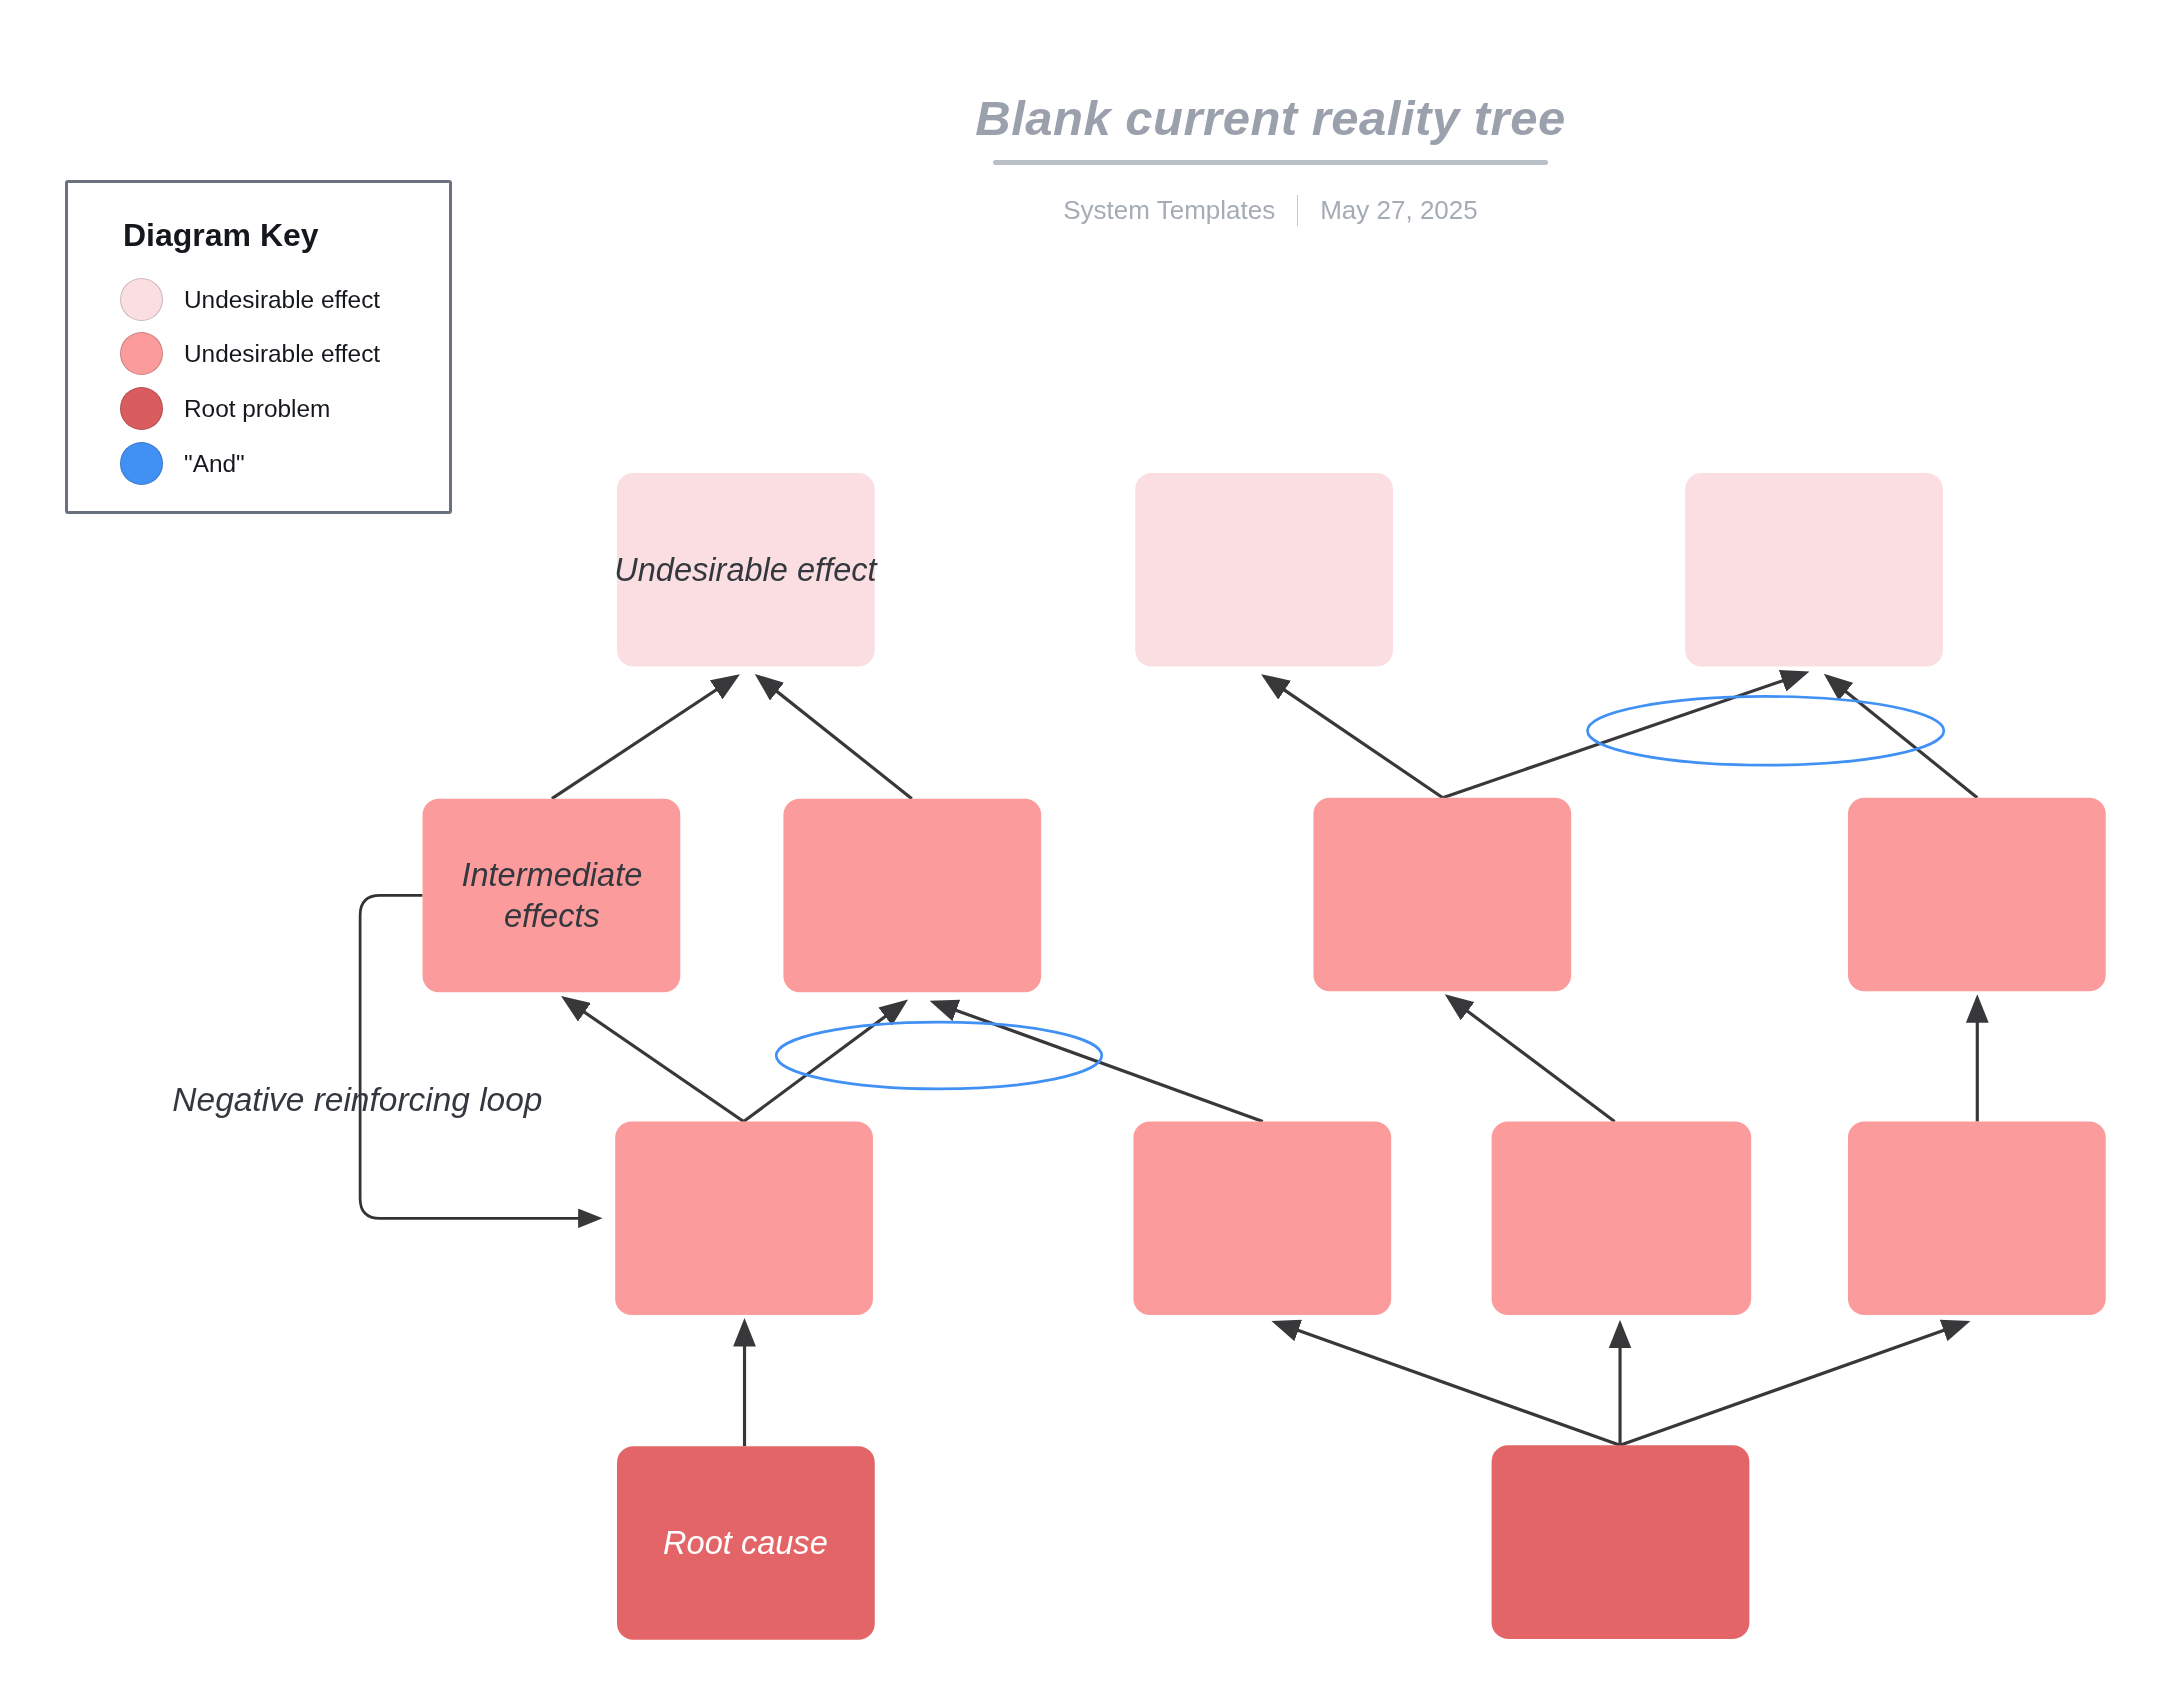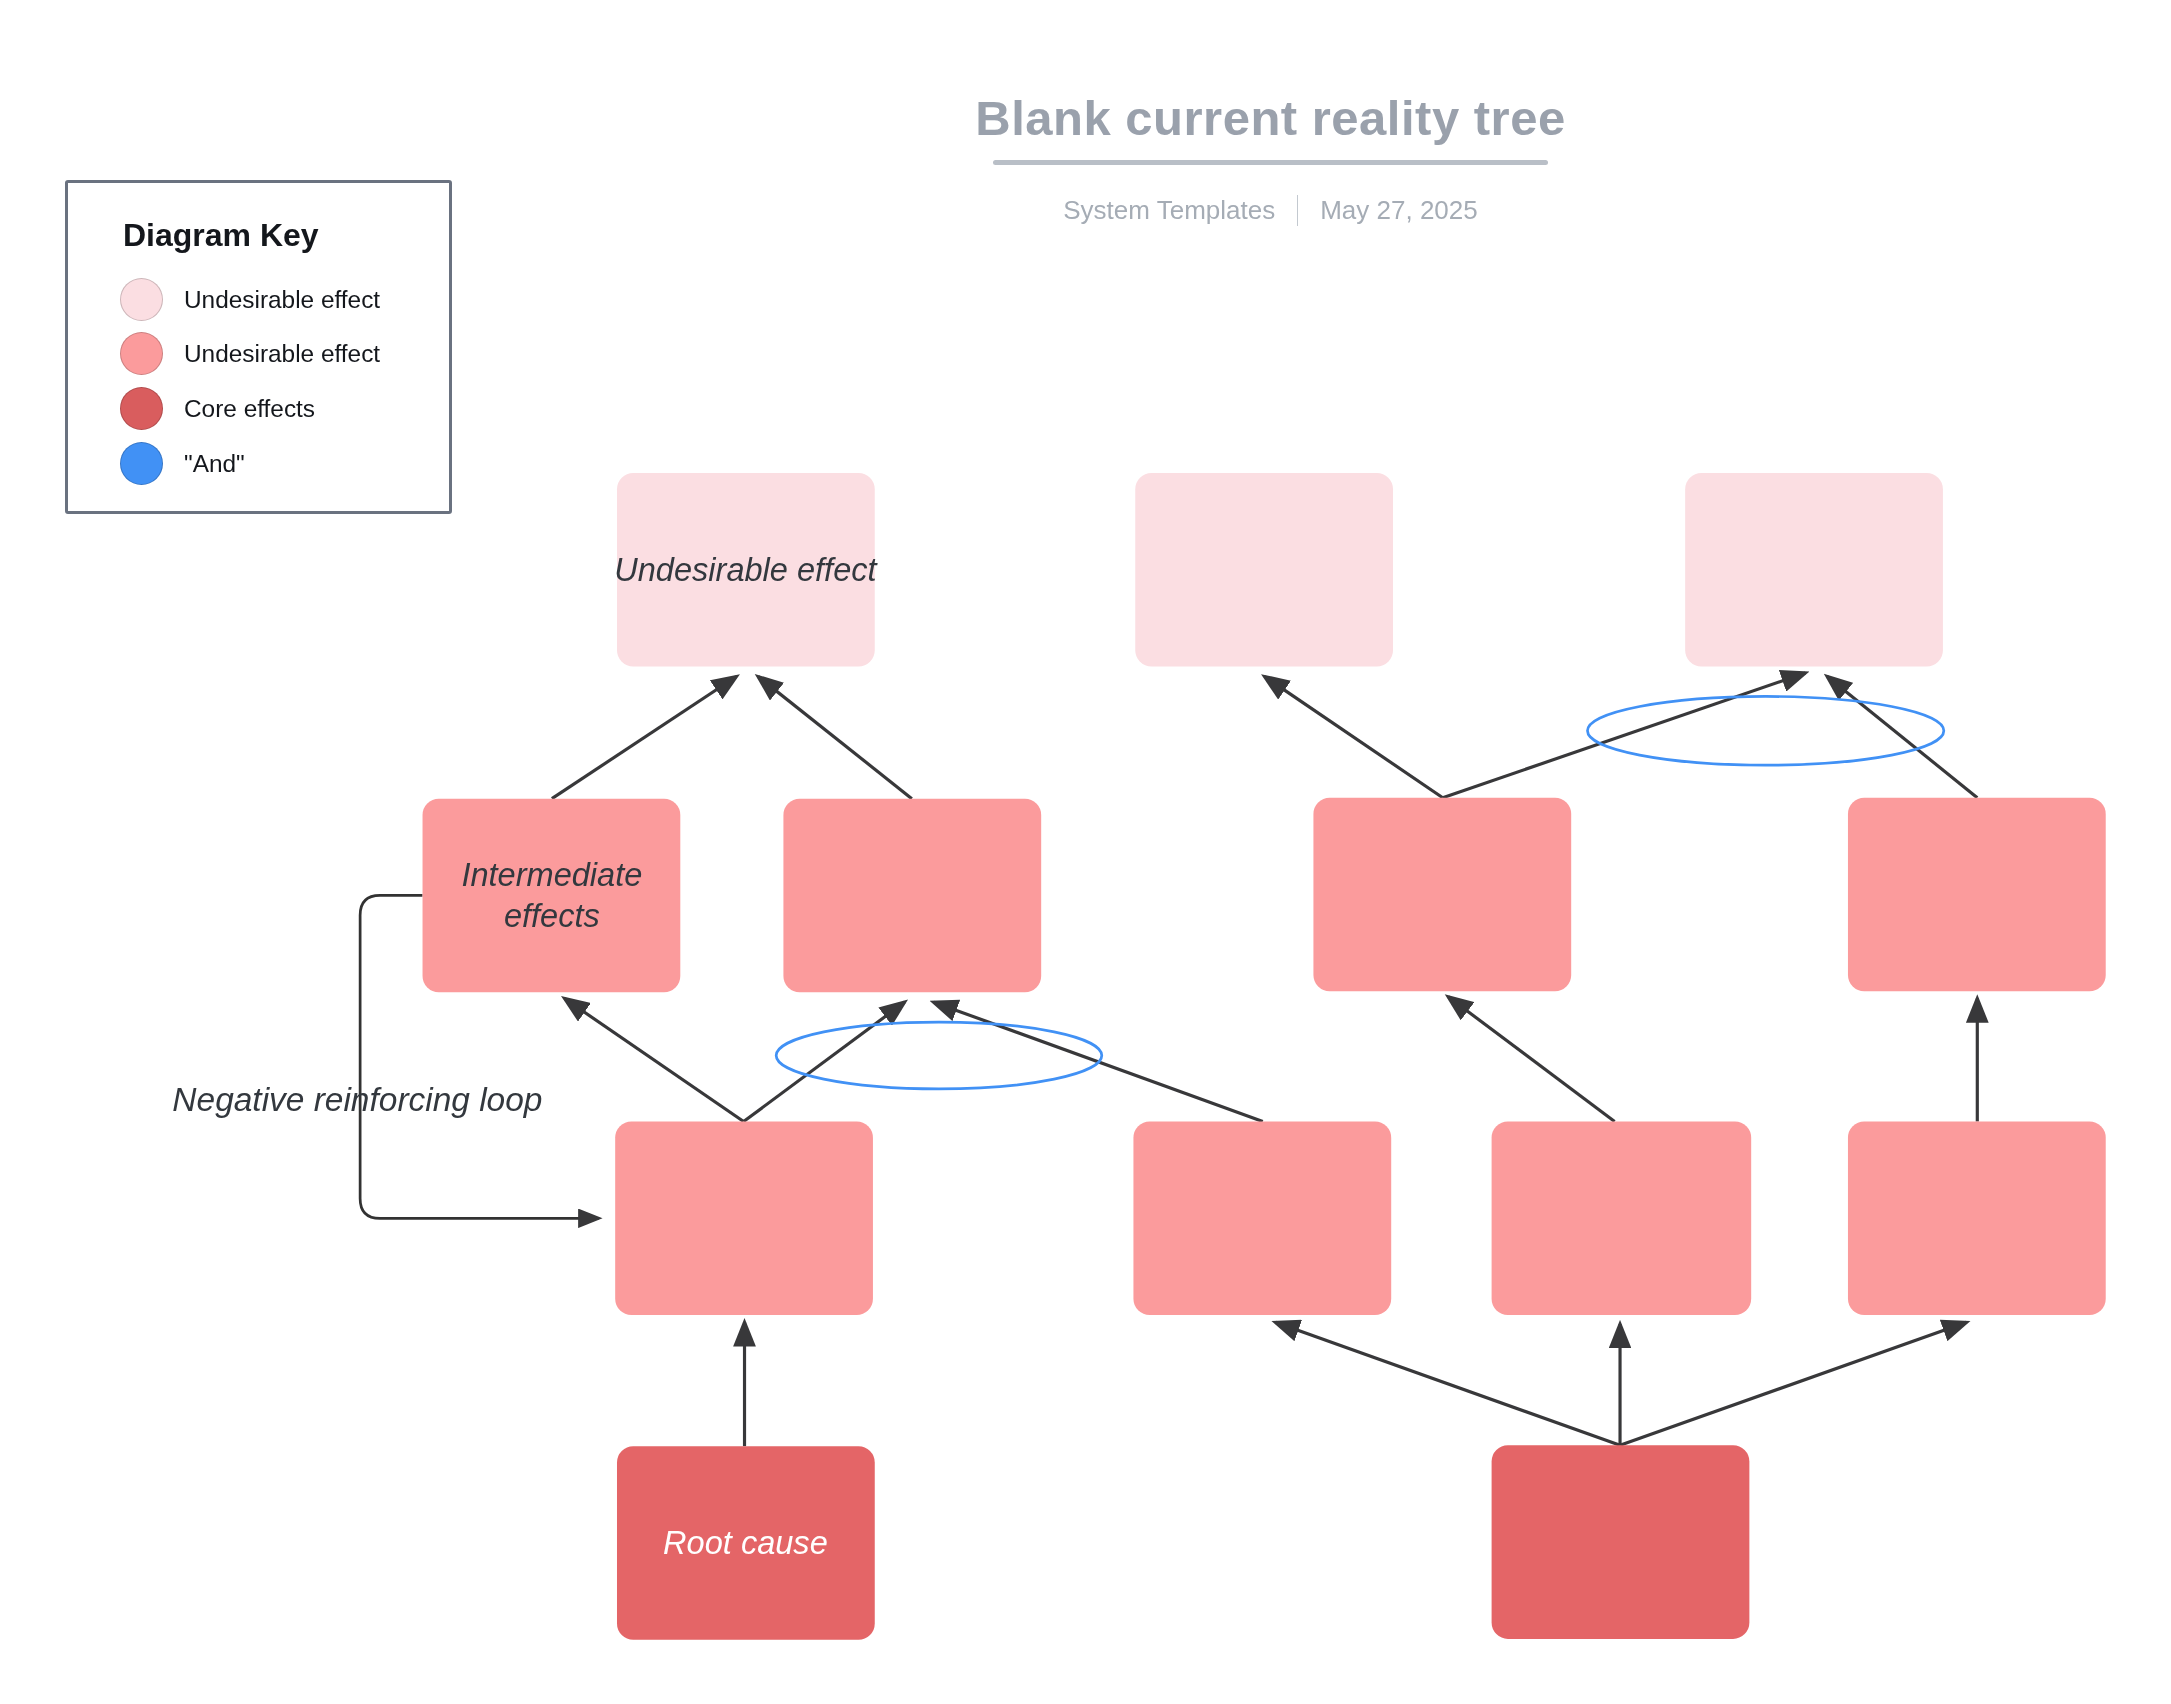--- a/index.html
+++ b/index.html
@@ -9,21 +9,21 @@
     font-family:"Liberation Sans",sans-serif;
     position:relative;
     overflow:hidden;
   }
   .page{position:absolute;inset:0;}
 
   
   .title{
     position:absolute;left:859px;top:90px;width:823px;
     text-align:center;font-size:49px;font-weight:700;
-    color:#9aa1ac;letter-spacing:0.5px;
+    color:#9aa1ac;letter-spacing:0.5px;font-style:italic;
   }
   .title-underline{
     position:absolute;left:993px;top:160px;width:555px;height:4.5px;
     background:#b9bfc7;border-radius:2.7px;
   }
   .subtitle{
     position:absolute;left:859px;top:183px;width:823px;
     display:flex;justify-content:center;align-items:center;gap:22px;
     font-size:26px;color:#a5acb5;margin-top:12px;
   }
@@ -93,21 +93,21 @@
     <div class="key-row r0">
       <span class="dot" style="background-color: rgb(251, 222, 226);"></span>
       <span class="key-label">Undesirable effect</span>
     </div>
     <div class="key-row r1">
       <span class="dot" style="background-color: rgb(251, 155, 156);"></span>
       <span class="key-label">Undesirable effect</span>
     </div>
     <div class="key-row r2">
       <span class="dot" style="background-color: rgb(217, 93, 94);"></span>
-      <span class="key-label">Core effects</span>
+      <span class="key-label">Root problem</span>
     </div>
     <div class="key-row r3">
       <span class="dot" style="background-color: rgb(65, 145, 245);"></span>
       <span class="key-label">"And"</span>
     </div>
   </aside>
 
   <svg class="diagram" width="2171" height="1704" viewBox="0 0 2400 1884">
     <defs>
       <marker id="ah" viewBox="0 0 10 8" refX="8.5" refY="4" markerWidth="9" markerHeight="7.2" orient="auto-start-reverse" markerUnits="strokeWidth">

